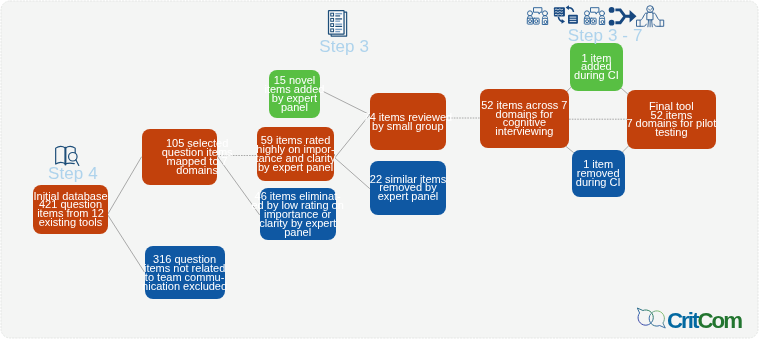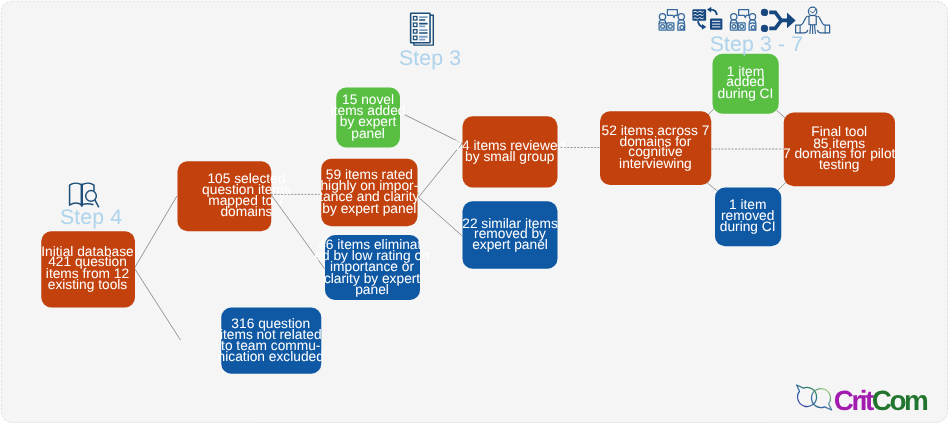--- a/index.html
+++ b/index.html
@@ -15,21 +15,21 @@
              letter-spacing:0px;white-space:pre;}
   .dark{background:#c2410c;}
   .lite{background:#58bf43;}
   .blue{background:#0f58a3;}
   .steplbl{position:absolute;color:#aed3ec;font-size:17px;white-space:nowrap;
            letter-spacing:0.1px;}
   .stepicon{position:absolute;}
   #logo{position:absolute;}
   #logotext{position:absolute;font-weight:bold;font-size:22.3px;letter-spacing:-2.0px;
             white-space:nowrap;}
-  #logotext .c1{color:#a21caf;}
+  #logotext .c1{color:#0369a1;}
   #logotext .c2{color:#22752f;}
 </style>
 </head>
 <body>
 
 <div id="root">
   <div id="canvas"></div>
 
   <svg id="edges" viewBox="0 0 760 340">
     <rect x="1" y="1" width="757" height="337" rx="9" fill="none" stroke="#e2e4e2" stroke-width="0.9" stroke-dasharray="2.2 1.0"></rect>
@@ -52,33 +52,33 @@
       <path d="M621.0 88.0 L629.5 95.5"></path>
 
       <path d="M565.5 146.0 L573.5 152.5"></path>
 
       <path d="M622.5 152.0 L630.0 144.5"></path>
 
       <path stroke-dasharray="1.6 1.1" d="M569.1 119.2 L626.8 119.2"></path>
     </g>
   </svg>
 
-  <div class="node dark" style="left:32.5px;top:184.8px;width:75px;height:61px;">
+  <div class="node dark" style="left:32.5px;top:184.8px;width:75px;height:49px;justify-content:flex-end;">
       <span class="txt">Initial database
 421 question
 items from 12
 existing tools</span>
     </div>
   <div class="node dark" style="left:141.6px;top:129px;width:75.1px;height:55.6px;padding-left:36px;">
       <span class="txt">105 selected
 question items
 mapped to 7
 domains</span>
     </div>
-  <div class="node blue" style="left:144.6px;top:246.2px;width:80px;height:53.2px;margin-left:32px;">
+  <div class="node blue" style="left:144.6px;top:246.2px;width:80px;height:53.2px;">
       <span class="txt">316 question
 items not related
 to team commu-
 nication excluded</span>
     </div>
   <div class="node lite" style="left:268.8px;top:69.8px;width:51.3px;height:47.9px;">
       <span class="txt">15 novel
 items added
 by expert
 panel</span>
@@ -116,21 +116,21 @@
 added
 during CI</span>
     </div>
   <div class="node blue" style="left:571.7px;top:149.9px;width:52.9px;height:47.3px;">
       <span class="txt">1 item
 removed
 during CI</span>
     </div>
   <div class="node dark" style="left:626.8px;top:89.9px;width:89.1px;height:59.1px;">
       <span class="txt">Final tool
-85 items
+52 items
 7 domains for pilot
 testing</span>
     </div>
 
   <svg class="stepicon" style="left:52px;top:142px;" width="33.3" height="27" viewBox="0 0 32 26" fill="none" stroke="#1d4e79" stroke-width="1.15" stroke-linecap="round" stroke-linejoin="round">
     <path d="M3.5 5.9 C6.0 4.2 9.9 3.8 12.9 5.7 L12.9 21.0 C9.9 19.2 6.0 19.6 3.5 21.2 Z"></path>
     <path d="M12.9 5.7 C15.9 3.8 19.8 4.2 22.3 5.9 L22.3 10.3"></path>
     <path d="M21.4 20.8 C18.6 20.1 15.5 20.1 12.9 21.0"></path>
     <line x1="12.9" y1="5.6" x2="12.9" y2="21.6" stroke-width="1.85"></line>
     <circle cx="20.0" cy="14.2" r="4.1"></circle>

